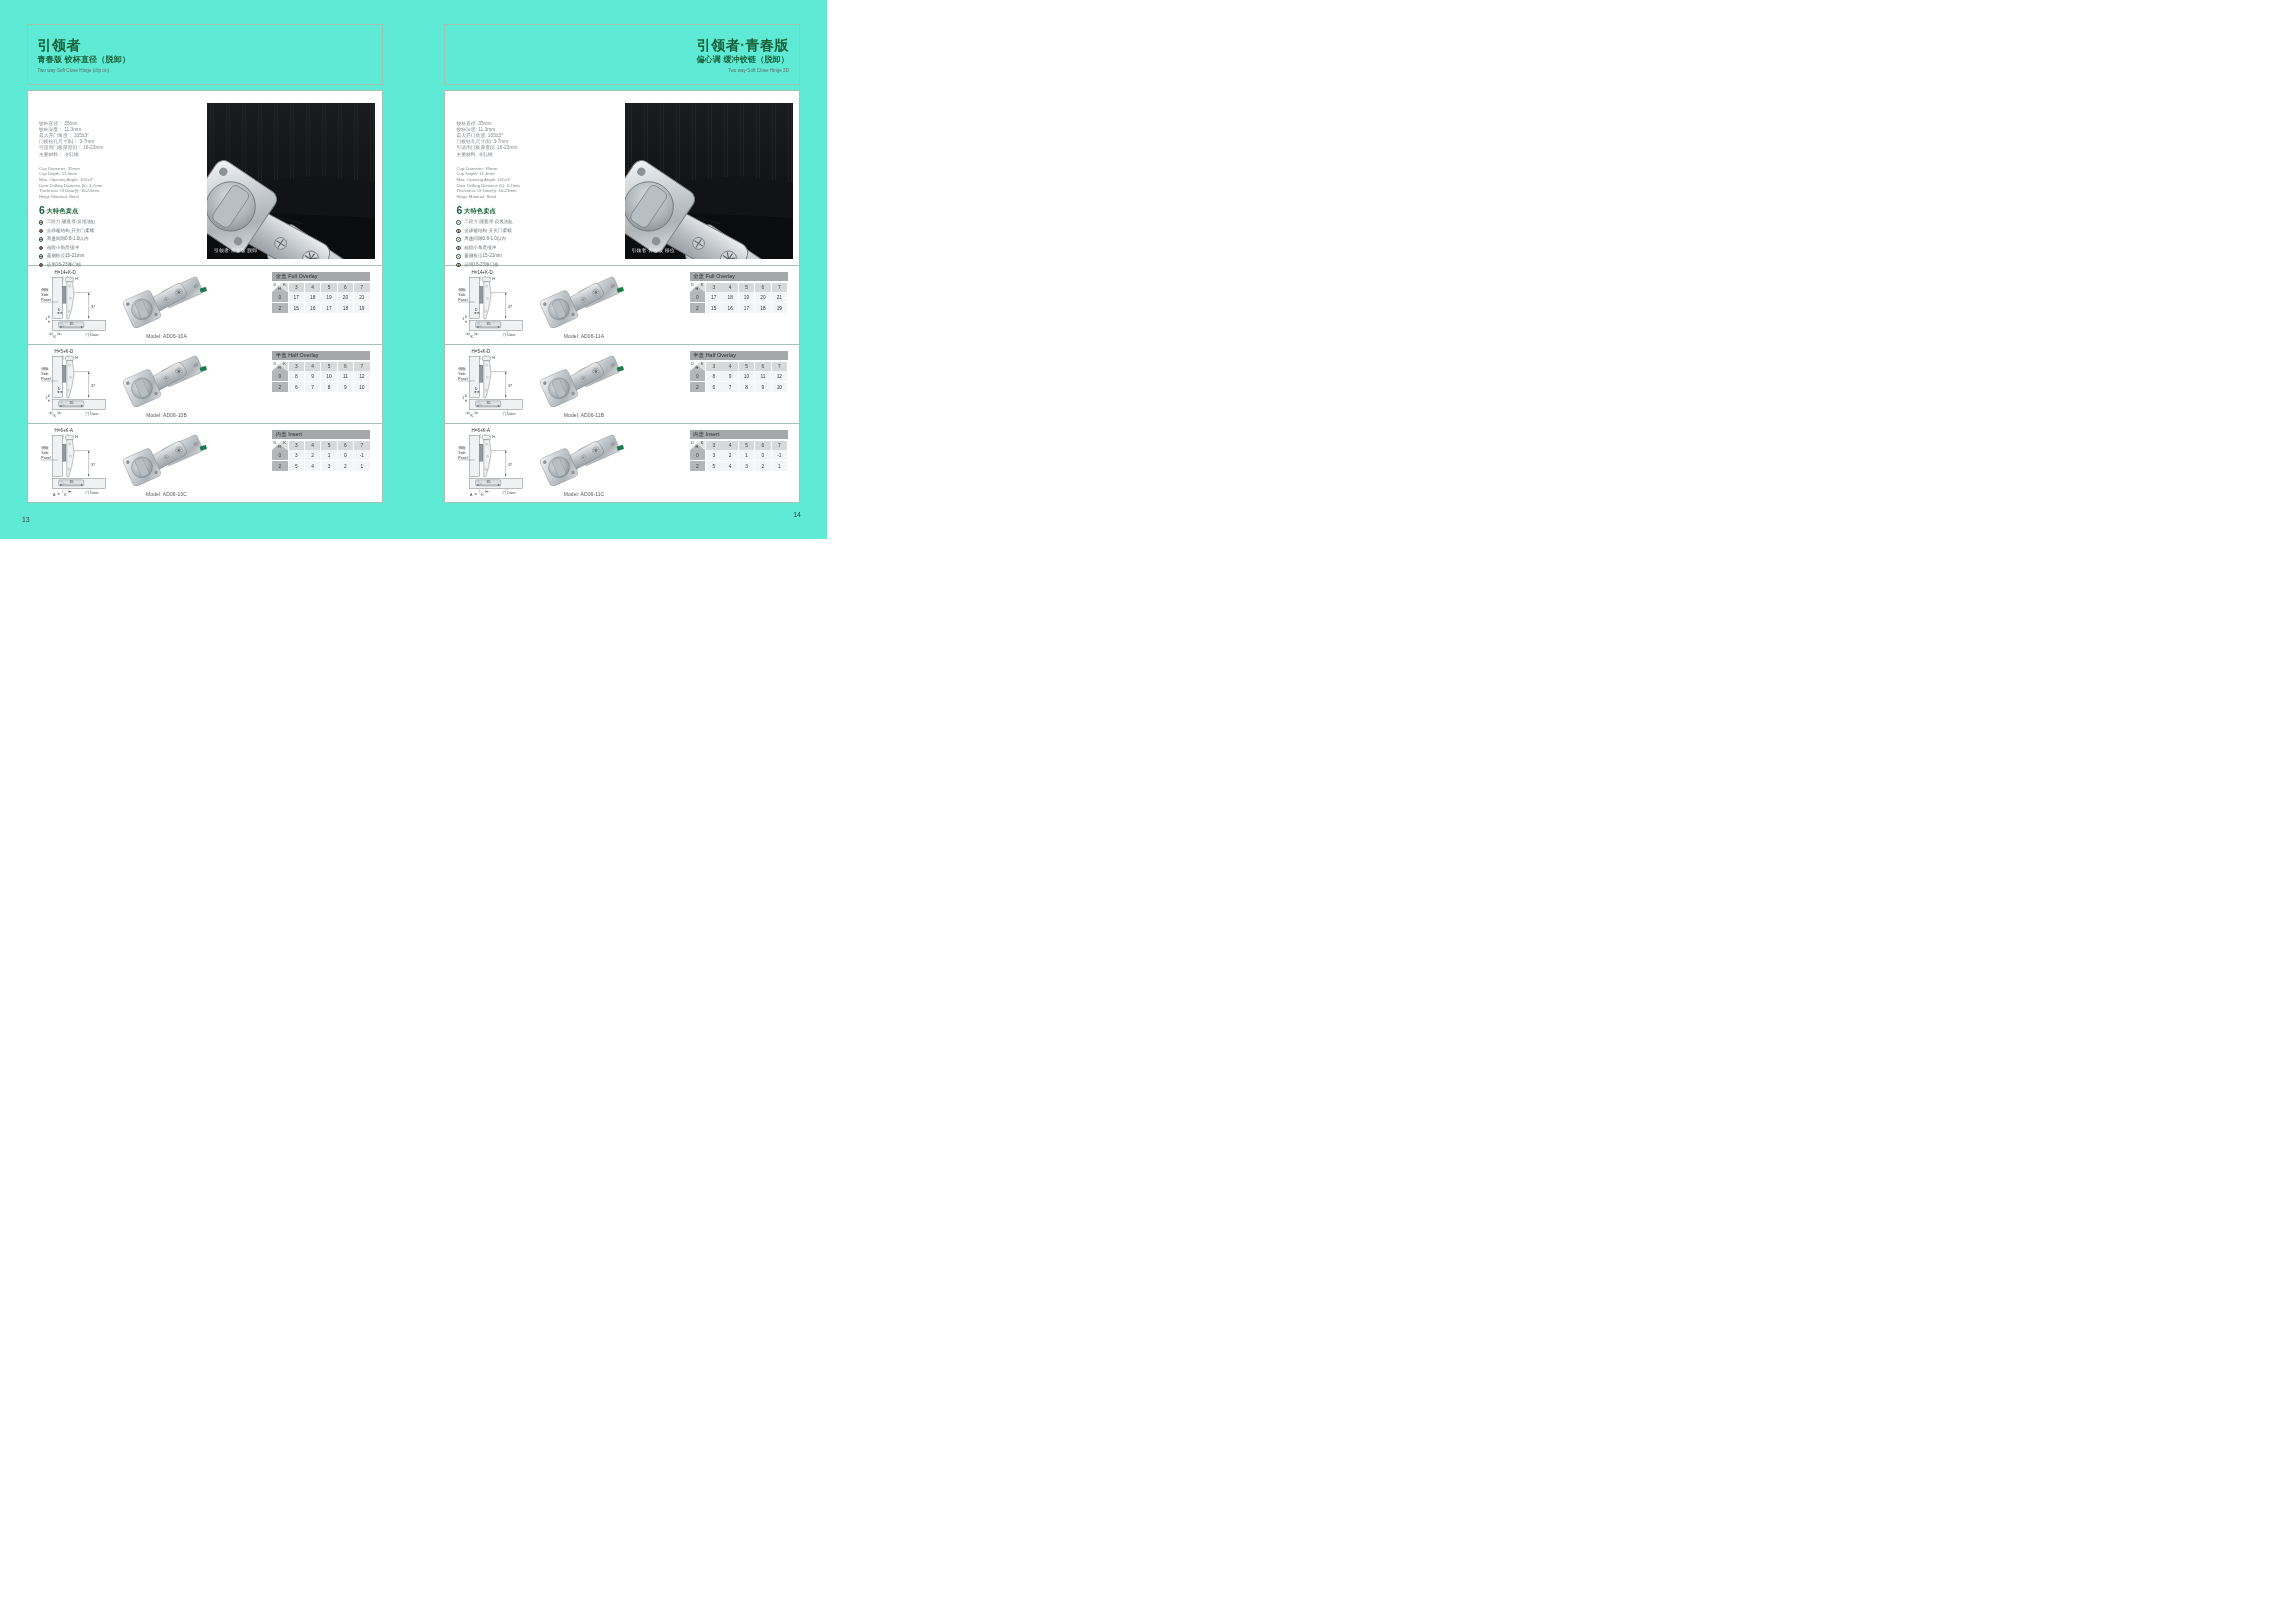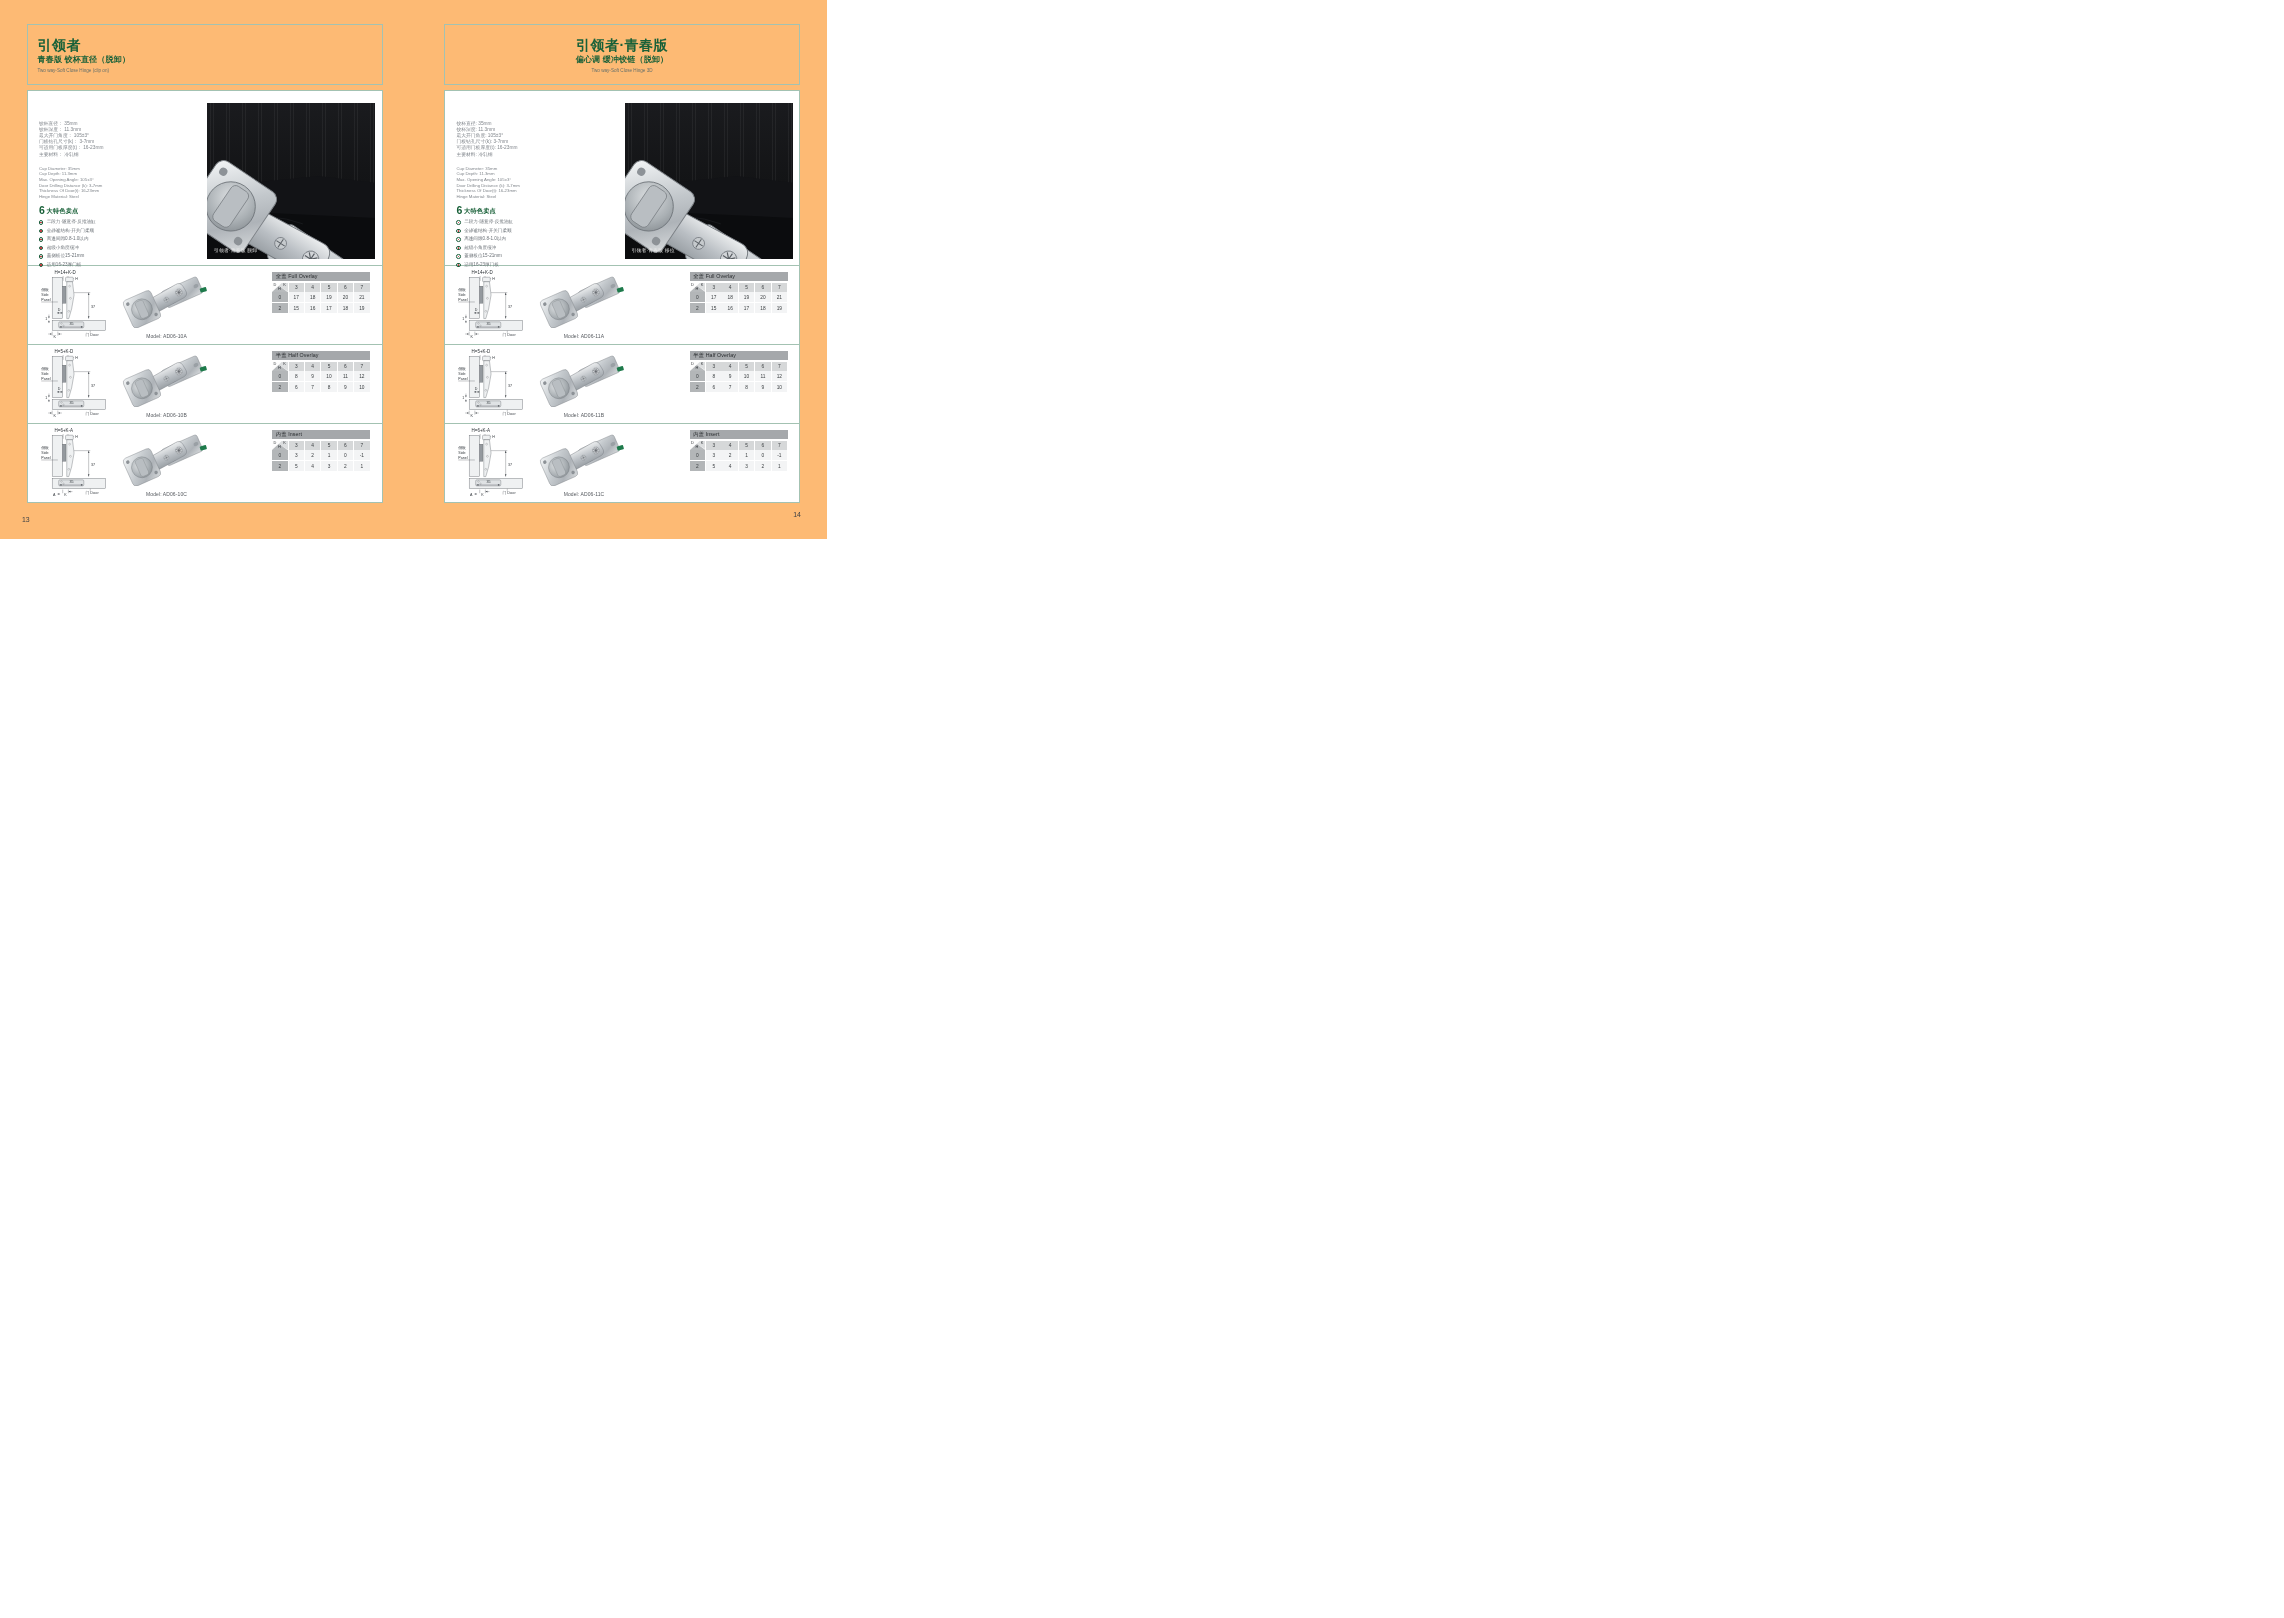--- a/index.html
+++ b/index.html
@@ -1,23 +1,23 @@
 <!DOCTYPE html>
 <html style="font-size:7.3px"><head>
 <meta charset="utf-8">
 <style>
   html,body{margin:0;padding:0;background:#ffffff;font-family:"Liberation Sans",sans-serif;}
-  #canvas{position:relative;width:827px;height:539px;background:#fdba74;overflow:hidden;}
+  #canvas{position:relative;width:827px;height:539px;background:#5eead4;overflow:hidden;}
 
   .page{position:absolute;top:24px;}
   .page--left{left:26.5px;width:356px;}
   .page--right{left:444px;width:356px;}
 
   .page-header{box-sizing:border-box;height:61px;border:0.5px solid #a3c2b2;padding:12.8px 10px 0;}
-  .page--right .page-header{text-align:center;}
+  .page--right .page-header{text-align:right;}
   .h-title{font-size:14px;font-weight:bold;color:#186038;line-height:1.08;letter-spacing:0.5px;}
   .h-sub{font-size:8px;font-weight:bold;color:#186038;margin-top:1.4px;letter-spacing:0.2px;}
   .h-sub-en{font-size:4.6px;color:#66706b;margin-top:3.2px;}
 
   .page-main{box-sizing:border-box;margin-top:4.6px;height:413px;border:0.5px solid #a3c2b2;display:flex;flex-direction:column;position:relative;background:#fff;}
 
   .top-section{position:relative;height:174px;border-bottom:0.5px solid #a3c2b2;flex:0 0 auto;}
   .specs{position:absolute;left:11.4px;top:30px;width:151px;}
   .spec-line--cn{font-size:4.8px;color:#82878d;line-height:6.2px;}
   .specs-en{margin-top:7.8px;}

